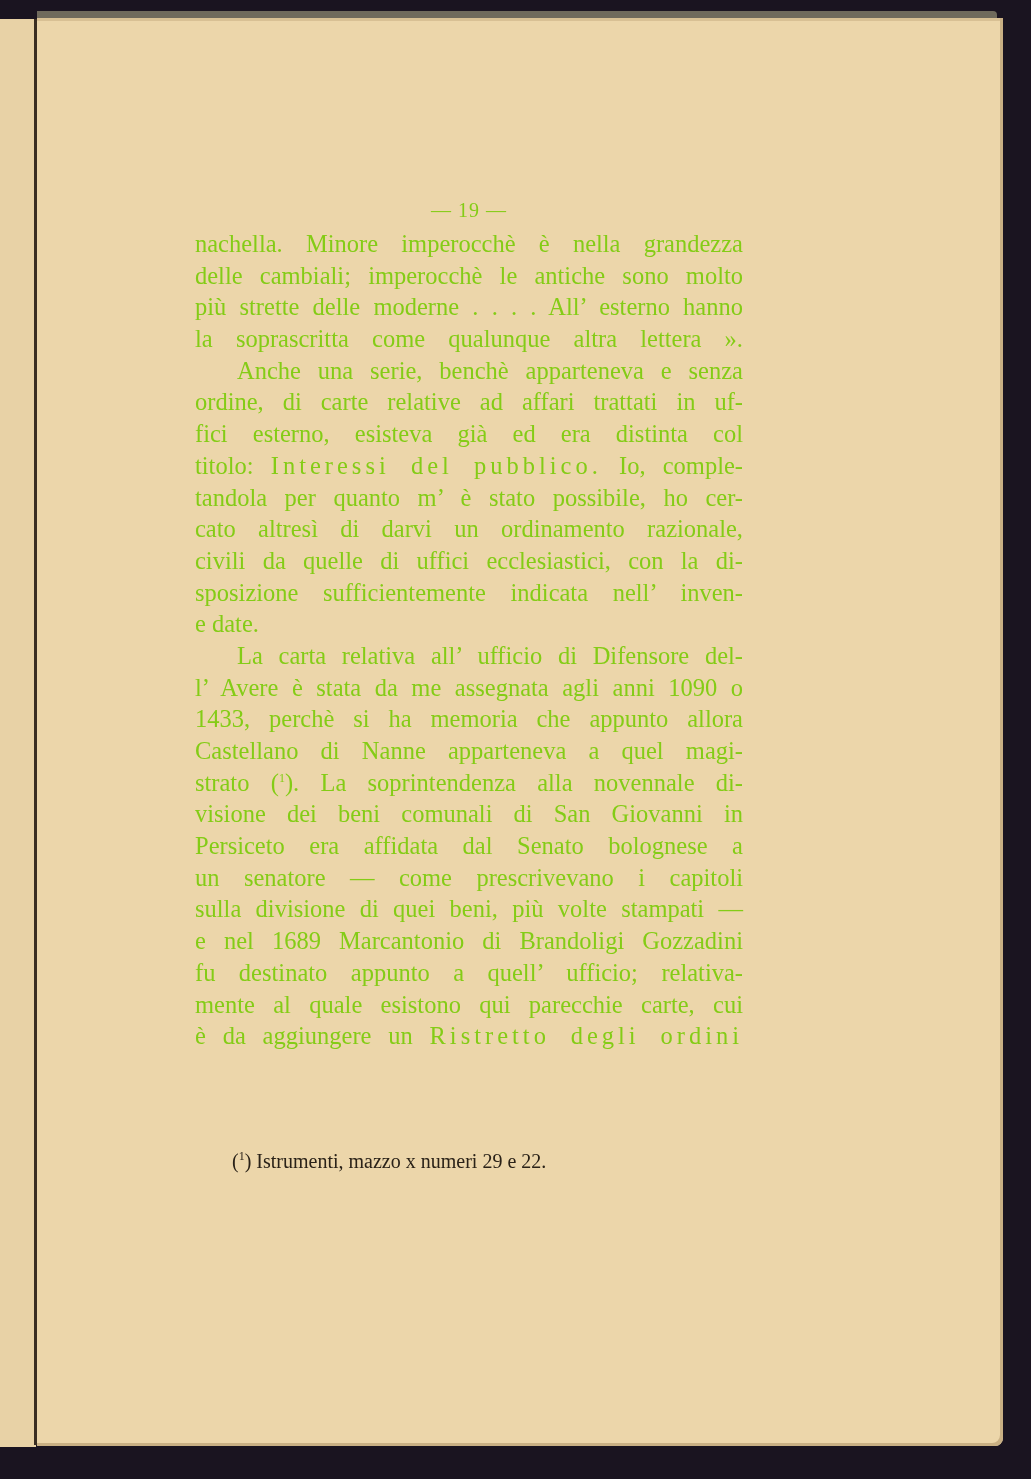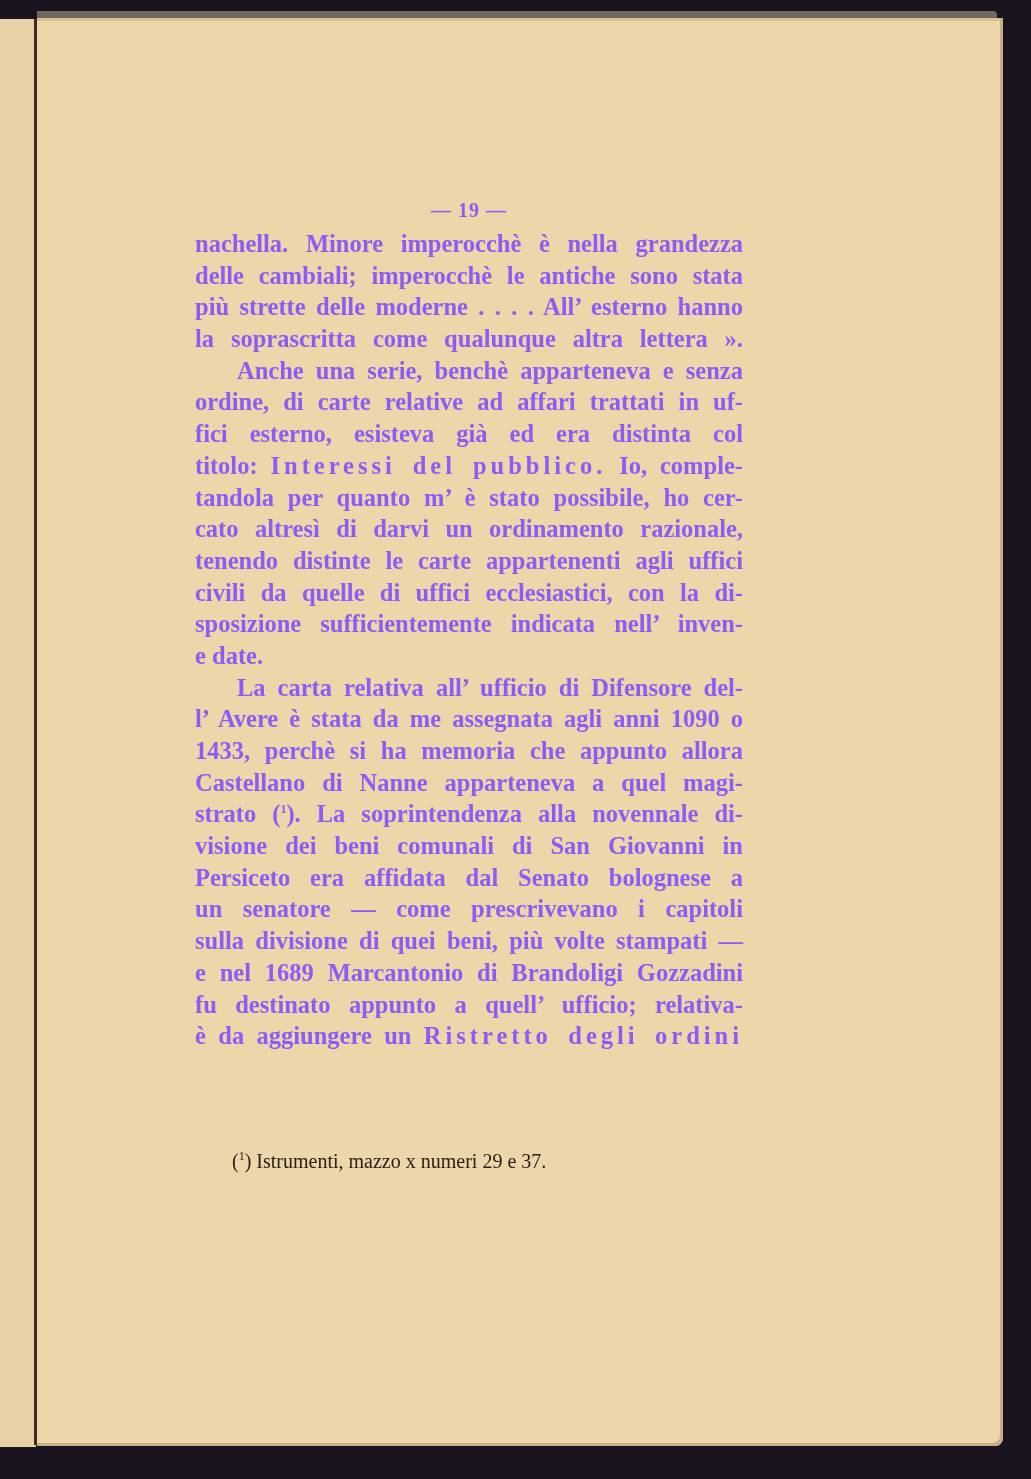--- a/index.html
+++ b/index.html
@@ -30,24 +30,23 @@
   .left-leaf-lower {
     position: absolute; left: 0; top: 1099px; width: 36px; height: 348px;
     background: #e8d2a6;
   }
   .gutter-lower {
     position: absolute; left: 34px; top: 1099px; width: 3px; height: 346px;
     background: #3a2e22;
   }
   .text-block {
     position: absolute; left: 195px; top: 196px; width: 548px;
-    color: #8b5cf6;
+    color: #84cc16;
     font-size: 24.5px;
     line-height: 31.7px;
-    font-weight: bold;
   }
   .page-number {
     text-align: center; font-size: 20px; line-height: 28px; margin-bottom: 4px;
     letter-spacing: 1px;
   }
   .line {
     display: block; white-space: nowrap;
     text-align: justify; text-align-last: justify;
     height: 31.7px;
   }
@@ -67,43 +66,43 @@
 <div class="left-leaf-lower"></div>
 <div class="page-top-edge"></div>
 <div class="page"></div>
 <div class="gutter"></div>
 <div class="gutter-lower"></div>
 
 <div class="text-block">
   <div class="page-number">— 19 —</div>
   <div id="lines">
       <span class="line">nachella. Minore imperocchè è nella grandezza</span>
-      <span class="line">delle cambiali; imperocchè le antiche sono stata</span>
+      <span class="line">delle cambiali; imperocchè le antiche sono molto</span>
       <span class="line">più strette delle moderne . . . . All’ esterno hanno</span>
       <span class="line">la soprascritta come qualunque altra lettera ».</span>
       <span class="line indent">Anche una serie, benchè apparteneva e senza</span>
       <span class="line">ordine, di carte relative ad affari trattati in uf-</span>
       <span class="line">fici esterno, esisteva già ed era distinta col</span>
       <span class="line"><span>titolo: </span><span class="spaced">Interessi del pubblico.</span><span> Io, comple-</span></span>
       <span class="line">tandola per quanto m’ è stato possibile, ho cer-</span>
       <span class="line">cato altresì di darvi un ordinamento razionale,</span>
-      <span class="line">tenendo distinte le carte appartenenti agli uffici</span>
       <span class="line">civili da quelle di uffici ecclesiastici, con la di-</span>
       <span class="line">sposizione sufficientemente indicata nell’ inven-</span>
       <span class="line last">e date.</span>
       <span class="line indent">La carta relativa all’ ufficio di Difensore del-</span>
       <span class="line">l’ Avere è stata da me assegnata agli anni 1090 o</span>
       <span class="line">1433, perchè si ha memoria che appunto allora</span>
       <span class="line">Castellano di Nanne apparteneva a quel magi-</span>
       <span class="line"><span>strato (</span><sup>1</sup><span>). La soprintendenza alla novennale di-</span></span>
       <span class="line">visione dei beni comunali di San Giovanni in</span>
       <span class="line">Persiceto era affidata dal Senato bolognese a</span>
       <span class="line">un senatore — come prescrivevano i capitoli</span>
       <span class="line">sulla divisione di quei beni, più volte stampati —</span>
       <span class="line">e nel 1689 Marcantonio di Brandoligi Gozzadini</span>
       <span class="line">fu destinato appunto a quell’ ufficio; relativa-</span>
+      <span class="line">mente al quale esistono qui parecchie carte, cui</span>
       <span class="line"><span>è da aggiungere un </span><span class="spaced">Ristretto degli ordini</span><span></span></span>
     </div>
 </div>
 
 <div class="footnote">
-  (<sup>1</sup>)<span> Istrumenti, mazzo x numeri 29 e 37.</span>
+  (<sup>1</sup>)<span> Istrumenti, mazzo x numeri 29 e 22.</span>
 </div>
 
 </body></html>

